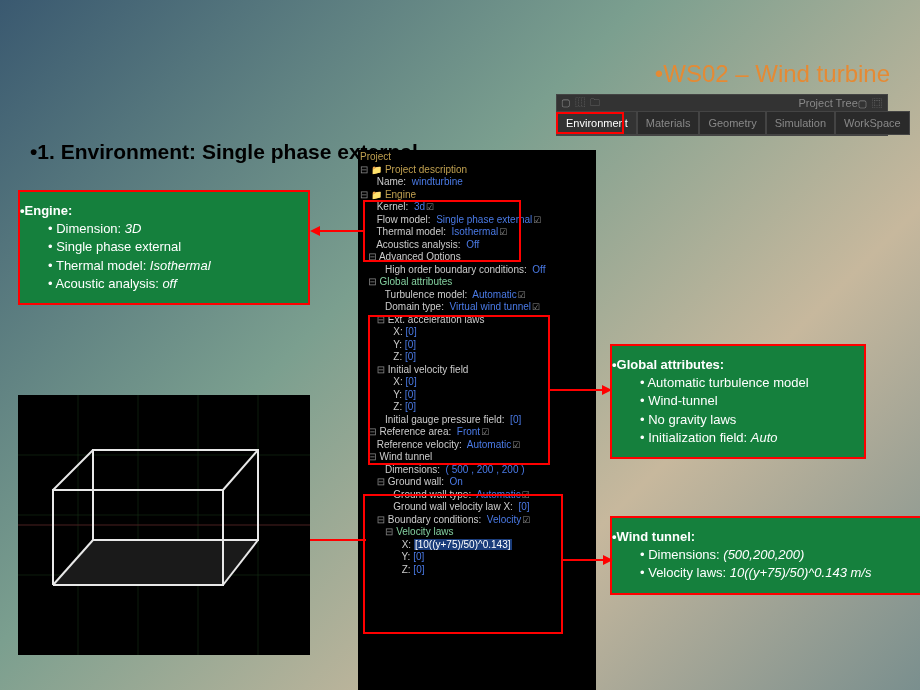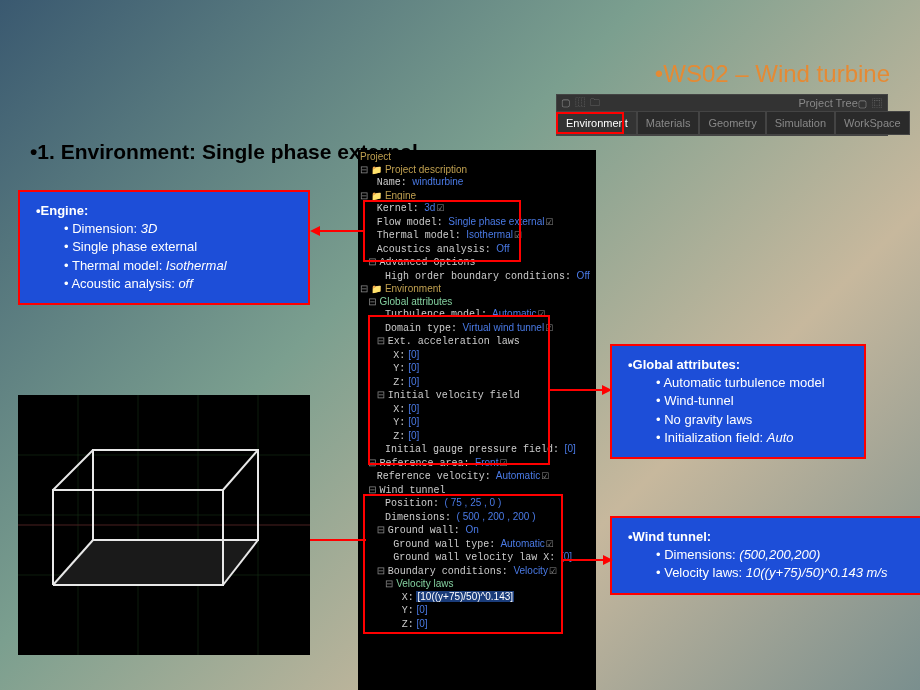--- a/index.html
+++ b/index.html
@@ -29,40 +29,40 @@
   .panel-tab {
     padding: 2px 8px; font-size: 11px; color: #888; border:1px solid #444;
     display:flex; align-items:center; background:#2a2a2a;
   }
   .panel-tab.active { color:#fff; background:#333; }
   .section-title {
     position: absolute; top: 140px; left: 30px;
     color: #000; font-size: 21px; font-weight: bold;
   }
   .callout {
-    position: absolute; background: #1d4ed8; border: 2px solid #f00;
-    color: #fff; font-size: 13px; padding: 10px 16px; line-height: 1.4;
+    position: absolute; background: #15803d; border: 2px solid #f00;
+    color: #fff; font-size: 13px; padding: 10px 0; line-height: 1.4;
   }
   .callout .head { font-weight: bold; }
   .callout ul { list-style: none; padding-left: 28px; }
   .callout ul li::before { content: "• "; }
   .callout em { font-style: italic; }
   .co-engine { top:190px; left:18px; width:292px; }
   .co-global { top:344px; left:610px; width:256px; }
   .co-wind   { top:516px; left:610px; width:320px; }
 
   .tree-panel {
     position:absolute; top:150px; left:358px; width:238px; height:604px;
     background:#000; color:#ccc; font-size:10px; padding:1px 2px;
     font-family:"Tahoma",Arial,sans-serif; line-height:1.25;
   }
   .tree-panel .row { white-space:pre; }
   .tree-panel .folder { color:#c0a050; }
   .tree-panel .folder-ic::before { content:"📁 "; font-size:9px; }
-  .tree-panel .label { color:#ccc;font-family:Liberation Mono, monospace; }
+  .tree-panel .label { color:#ccc; }
   .tree-panel .val { color:#4a7ae6; }
   .tree-panel .grp { color:#84d1a0; }
   .tree-panel .hi { color:#fff; background:#1a3c7a; padding:0 1px; }
   .tree-panel .chk::after { content:"☑"; color:#888; font-size:9px; margin-left:1px; }
   .tree-panel .tog { color:#888; }
   .red-box {
     position:absolute; border:2px solid #f00; pointer-events:none;
   }
   .rb-engine { top:200px; left:363px; width:158px; height:62px; }
   .rb-global { top:315px; left:368px; width:182px; height:150px; }
@@ -104,37 +104,35 @@
 <div class="row"><span class="folder">Project</span></div>
 <div class="row"><span class="tog">⊟ </span><span class="folder folder-ic">Project description</span></div>
 <div class="row">      <span class="label">Name:</span>  <span class="val">windturbine</span></div>
 <div class="row"><span class="tog">⊟ </span><span class="folder folder-ic">Engine</span></div>
 <div class="row">      <span class="label">Kernel:</span>  <span class="val chk">3d</span></div>
 <div class="row">      <span class="label">Flow model:</span>  <span class="val chk">Single phase external</span></div>
 <div class="row">      <span class="label">Thermal model:</span>  <span class="val chk">Isothermal</span></div>
 <div class="row">      <span class="label">Acoustics analysis:</span>  <span class="val">Off</span></div>
 <div class="row">   <span class="tog">⊟ </span><span class="label">Advanced Options</span></div>
 <div class="row">         <span class="label">High order boundary conditions:</span>  <span class="val">Off</span></div>
-<div class="row"><span class="tog">⊟ </span><span class="folder folder-ic">Environment</span></div>
 <div class="row">   <span class="tog">⊟ </span><span class="grp">Global attributes</span></div>
 <div class="row">         <span class="label">Turbulence model:</span>  <span class="val chk">Automatic</span></div>
 <div class="row">         <span class="label">Domain type:</span>  <span class="val chk">Virtual wind tunnel</span></div>
 <div class="row">      <span class="tog">⊟ </span><span class="label">Ext. acceleration laws</span></div>
 <div class="row">            <span class="label">X:</span> <span class="val">[0]</span></div>
 <div class="row">            <span class="label">Y:</span> <span class="val">[0]</span></div>
 <div class="row">            <span class="label">Z:</span> <span class="val">[0]</span></div>
 <div class="row">      <span class="tog">⊟ </span><span class="label">Initial velocity field</span></div>
 <div class="row">            <span class="label">X:</span> <span class="val">[0]</span></div>
 <div class="row">            <span class="label">Y:</span> <span class="val">[0]</span></div>
 <div class="row">            <span class="label">Z:</span> <span class="val">[0]</span></div>
 <div class="row">         <span class="label">Initial gauge pressure field:</span>  <span class="val">[0]</span></div>
 <div class="row">   <span class="tog">⊟ </span><span class="label">Reference area:</span>  <span class="val chk">Front</span></div>
 <div class="row">      <span class="label">Reference velocity:</span>  <span class="val chk">Automatic</span></div>
 <div class="row">   <span class="tog">⊟ </span><span class="label">Wind tunnel</span></div>
-<div class="row">         <span class="label">Position:</span>  <span class="val">( 75 , 25 , 0 )</span></div>
 <div class="row">         <span class="label">Dimensions:</span>  <span class="val">( 500 , 200 , 200 )</span></div>
 <div class="row">      <span class="tog">⊟ </span><span class="label">Ground wall:</span>  <span class="val">On</span></div>
 <div class="row">            <span class="label">Ground wall type:</span>  <span class="val chk">Automatic</span></div>
 <div class="row">            <span class="label">Ground wall velocity law X:</span>  <span class="val">[0]</span></div>
 <div class="row">      <span class="tog">⊟ </span><span class="label">Boundary conditions:</span>  <span class="val chk">Velocity</span></div>
 <div class="row">         <span class="tog">⊟ </span><span class="grp">Velocity laws</span></div>
 <div class="row">               <span class="label">X:</span> <span class="hi">[10((y+75)/50)^0.143]</span></div>
 <div class="row">               <span class="label">Y:</span> <span class="val">[0]</span></div>
 <div class="row">               <span class="label">Z:</span> <span class="val">[0]</span></div>
 </div>

